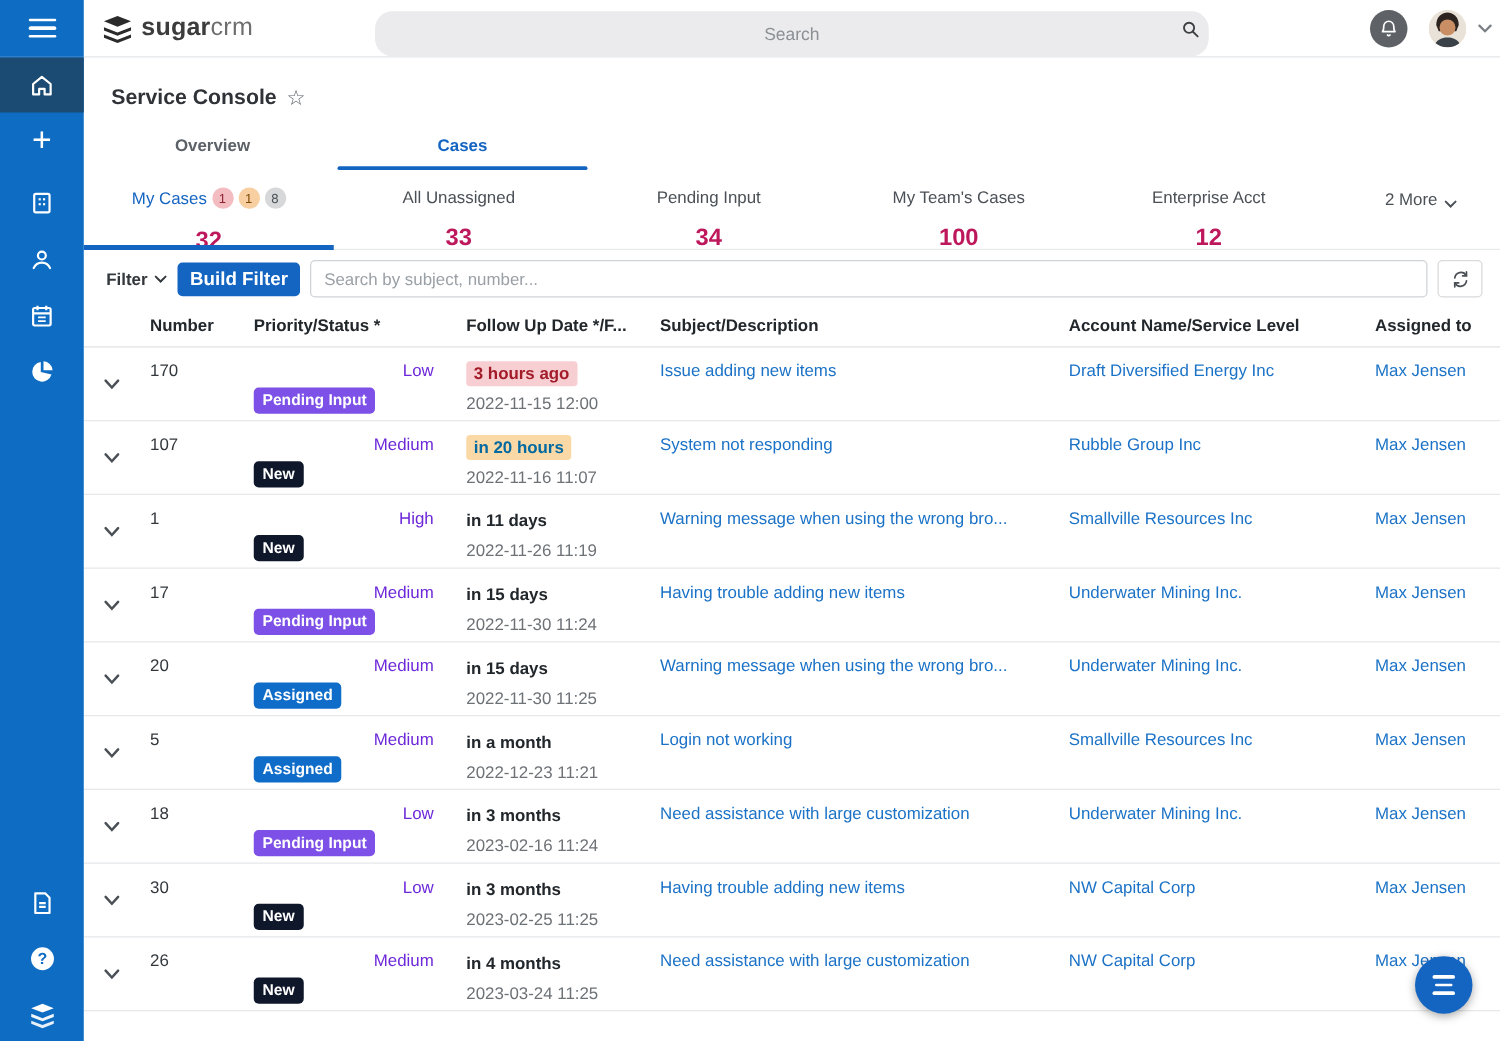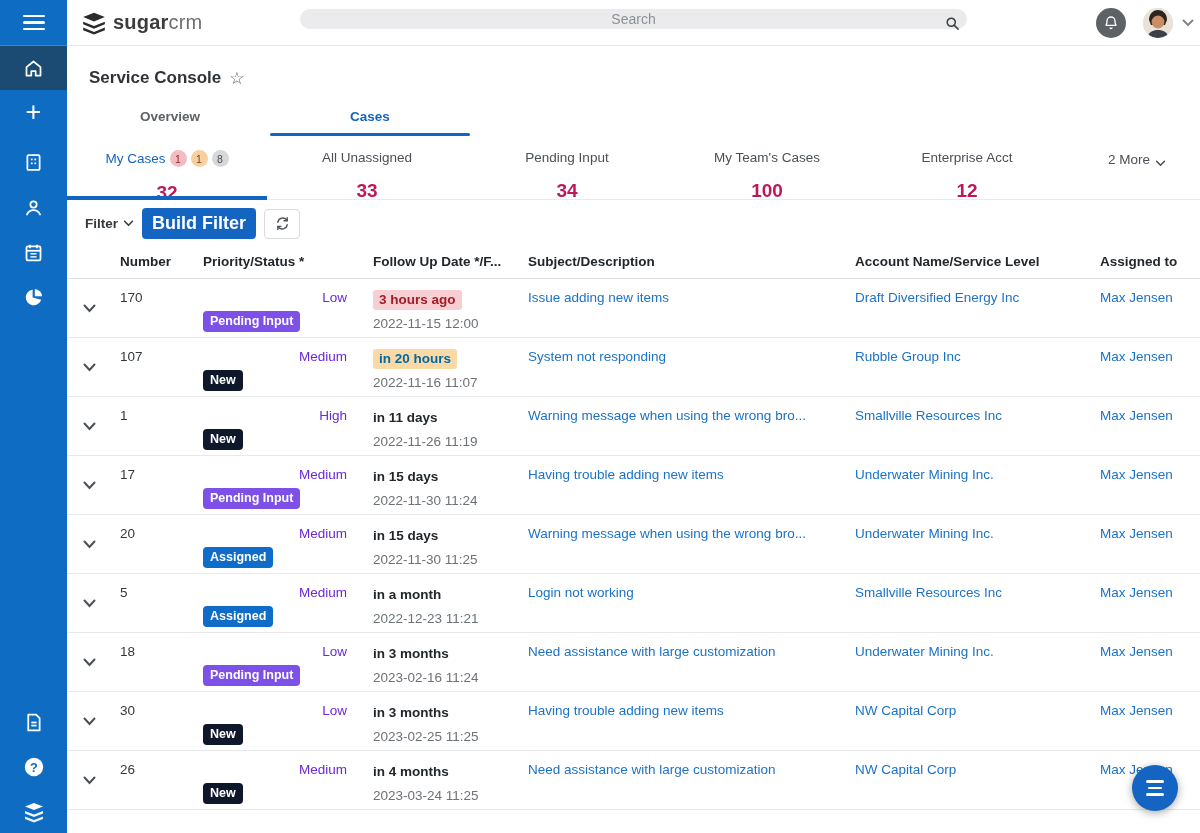--- a/index.html
+++ b/index.html
@@ -13,21 +13,21 @@
   .side-item.active { background:#1b4a72; }
   .side-item svg { display:block; }
   .side-abs { position:absolute; left:0; }
   .plus-glyph { color:#fff; font-size:27px; font-weight:300; line-height:1; }
 
   
   .topbar { position:absolute; left:67px; top:0; width:1133px; height:46px; background:#fff; border-bottom:1px solid #e4e7e9; display:flex; align-items:center; z-index:4; }
   .logo { display:flex; align-items:center; gap:6px; margin-left:14px; cursor:pointer; }
   .logo-text { font-size:20px; letter-spacing:.2px; color:#3c3c3c; font-weight:700; }
   .logo-text .lt { font-weight:400; color:#6e6e6e; }
-  .gsearch { position:absolute; left:233px; top:9px; width:667px; height:20px; background:#ebebed; border:none; border-radius:14px; font-size:14px; color:#444; text-align:center; outline:none; font-family:"Liberation Sans",sans-serif; }
+  .gsearch { position:absolute; left:233px; top:9px; width:667px; height:36px; background:#ebebed; border:none; border-radius:14px; font-size:14px; color:#444; text-align:center; outline:none; font-family:"Liberation Sans",sans-serif; }
   .gsearch::placeholder { color:#8b9095; }
   .gsearch-icon { position:absolute; left:878px; top:16px; }
   .bell-btn { position:absolute; right:74px; top:8px; width:30px; height:30px; border-radius:50%; background:#5e6266; display:flex; align-items:center; justify-content:center; cursor:pointer; }
   .avatar { position:absolute; right:27px; top:8px; width:30px; height:30px; border-radius:50%; overflow:hidden; cursor:pointer; background:#f0e2d3; }
   .avatar-chev { position:absolute; right:6px; top:19px; cursor:pointer; }
 
   
   .main { position:absolute; left:67px; top:46px; width:1133px; height:787px; background:#fff; }
   .page-head { display:flex; align-items:center; gap:8px; padding:22px 0 0 22px; }
   .page-title { font-size:17px; font-weight:700; color:#2f3338; }
@@ -48,21 +48,21 @@
   .ct-badge { display:inline-flex; align-items:center; justify-content:center; min-width:17px; height:17px; border-radius:50%; font-size:10.5px; font-weight:400; }
   .ct-badge.red { background:#f3bcc1; color:#8e2430; }
   .ct-badge.orange { background:#f8cfa0; color:#7c4a08; }
   .ct-badge.gray { background:#d6d8da; color:#4a4f54; }
   .casetab-underline { position:absolute; left:0; top:56px; width:200px; height:4px; background:#1464c2; }
   .more-tab { position:absolute; top:12px; left:1010px; width:120px; display:flex; align-items:flex-end; justify-content:center; gap:5px; font-size:13.5px; color:#4a5056; cursor:pointer; }
 
   
   .filter-row { display:flex; align-items:center; gap:8px; padding:8px 14px 8px 18px; }
   .filter-label { display:flex; align-items:center; gap:5px; font-size:13.5px; font-weight:700; color:#33383d; cursor:pointer; }
-  .build-filter-btn { background:#1464c2; color:#fff; border:none; border-radius:4px; font-size:18px; font-weight:700; padding:5px 10px; cursor:pointer; font-family:"Liberation Sans",sans-serif; }
+  .build-filter-btn { background:#1464c2; color:#fff; border:none; border-radius:4px; font-size:15px; font-weight:700; padding:5px 10px; cursor:pointer; font-family:"Liberation Sans",sans-serif; }
   .list-search { flex:1; height:30px; border:1px solid #cfd3d6; border-radius:4px; padding:0 10px; font-size:13.5px; color:#444; outline:none; font-family:"Liberation Sans",sans-serif; }
   .list-search::placeholder { color:#9aa0a6; }
   .refresh-btn { width:36px; height:30px; background:#fff; border:1px solid #d8dadc; border-radius:4px; display:flex; align-items:center; justify-content:center; cursor:pointer; }
 
   
   .grid-cols { display:grid; grid-template-columns:45px 73px 170px 155px 327px 253px auto; }
   .thead { border-bottom:1px solid #dfe2e4; }
   .th { font-size:13.5px; font-weight:700; color:#22272c; padding:7px 8px 9px 18px; white-space:nowrap; overflow:hidden; }
   .th.c0 { padding-left:0; }
   .th.c1 { padding-left:8px; }
@@ -256,20 +256,21 @@
   </div>
 
   <div class="filter-row">
     <div class="filter-label">
       <span>Filter</span>
       <svg width="11" height="7" viewBox="0 0 12 8" fill="none" stroke="#33383d" stroke-width="1.8" stroke-linecap="round">
           <polyline points="1.5,1.5 6,6 10.5,1.5"></polyline>
         </svg>
     </div>
     <button class="build-filter-btn">Build Filter</button>
+    <input class="list-search" type="text" placeholder="Search by subject, number..." style="">
     <button class="refresh-btn">
       <svg width="15" height="15" viewBox="0 0 24 24" fill="none" stroke="#4a5056" stroke-width="2.2" stroke-linecap="round">
           <path d="M4.5 10a8 8 0 0 1 14.7-3"></path>
           <polyline points="19.5,2.5 19.5,7.5 14.5,7.5" fill="none"></polyline>
           <path d="M19.5 14a8 8 0 0 1-14.7 3"></path>
           <polyline points="4.5,21.5 4.5,16.5 9.5,16.5" fill="none"></polyline>
         </svg>
     </button>
   </div>
 

